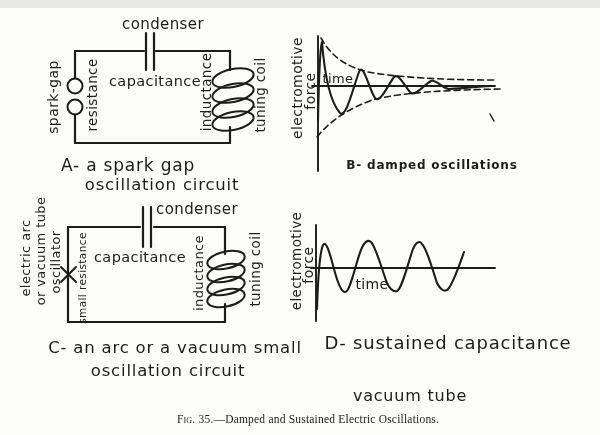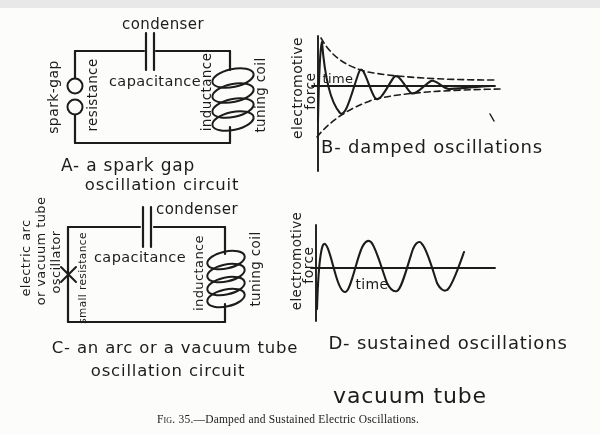--- a/index.html
+++ b/index.html
@@ -99,36 +99,36 @@
   <div class="v" style="left:92px;top:87px;font-size:13.5px;">resistance</div>
   <div class="t" style="left:155px;top:73px;font-size:14.5px;">capacitance</div>
   <div class="v" style="left:206px;top:84px;font-size:13.5px;">inductance</div>
   <div class="v" style="left:260px;top:87px;font-size:13.5px;">tuning coil</div>
   <div class="t cap" style="left:128px;top:157px;font-size:17px;">A- a spark gap</div>
   <div class="t cap" style="left:162px;top:176px;font-size:16.5px;">oscillation circuit</div>
 
   <div class="v" style="left:297px;top:80px;font-size:14px;">electromotive</div>
   <div class="v" style="left:310px;top:83px;font-size:14px;">force</div>
   <div class="t" style="left:338px;top:70px;font-size:13px;">time</div>
-  <div class="t cap" style="left:432px;top:138px;font-size:18px;">B- damped oscillations</div>
+  <div class="t cap" style="left:432px;top:157px;font-size:12px;font-weight:bold;">B- damped oscillations</div>
 
   <div class="t" style="left:197px;top:201px;font-size:15px;">condenser</div>
   <div class="v" style="left:25px;top:250px;font-size:13px;">electric arc</div>
   <div class="v" style="left:40px;top:243px;font-size:13px;">or vacuum tube</div>
   <div class="v" style="left:55px;top:254px;font-size:13px;">oscillator</div>
   <div class="v" style="left:82px;top:270px;font-size:10.5px;">small resistance</div>
   <div class="t" style="left:140px;top:249px;font-size:14.5px;">capacitance</div>
   <div class="v" style="left:198px;top:265px;font-size:13px;">inductance</div>
   <div class="v" style="left:255px;top:261px;font-size:13.5px;">tuning coil</div>
-  <div class="t cap" style="left:175px;top:339px;font-size:16.5px;">C- an arc or a vacuum tube</div>
+  <div class="t cap" style="left:175px;top:339px;font-size:16.5px;">C- an arc or a vacuum small</div>
   <div class="t cap" style="left:168px;top:362px;font-size:16.5px;">oscillation circuit</div>
 
   <div class="v" style="left:296px;top:253px;font-size:13.5px;">electromotive</div>
   <div class="v" style="left:308px;top:257px;font-size:14px;">force</div>
   <div class="t" style="left:372px;top:276px;font-size:14px;">time</div>
-  <div class="t cap" style="left:448px;top:334px;font-size:18px;">D- sustained oscillations</div>
-  <div class="t cap" style="left:410px;top:387px;font-size:22px;">vacuum tube</div>
+  <div class="t cap" style="left:448px;top:334px;font-size:18px;">D- sustained capacitance</div>
+  <div class="t cap" style="left:410px;top:387px;font-size:16px;">vacuum tube</div>
 
-  <div class="t figcap" style="left:288px;top:411px;font-size:11.5px;">
+  <div class="t figcap" style="left:308px;top:411px;font-size:11.5px;">
     <span class="sc">Fig. 35.</span><span>—Damped and Sustained Electric Oscillations.</span>
   </div>
 
 </div>
 
 </body></html>

